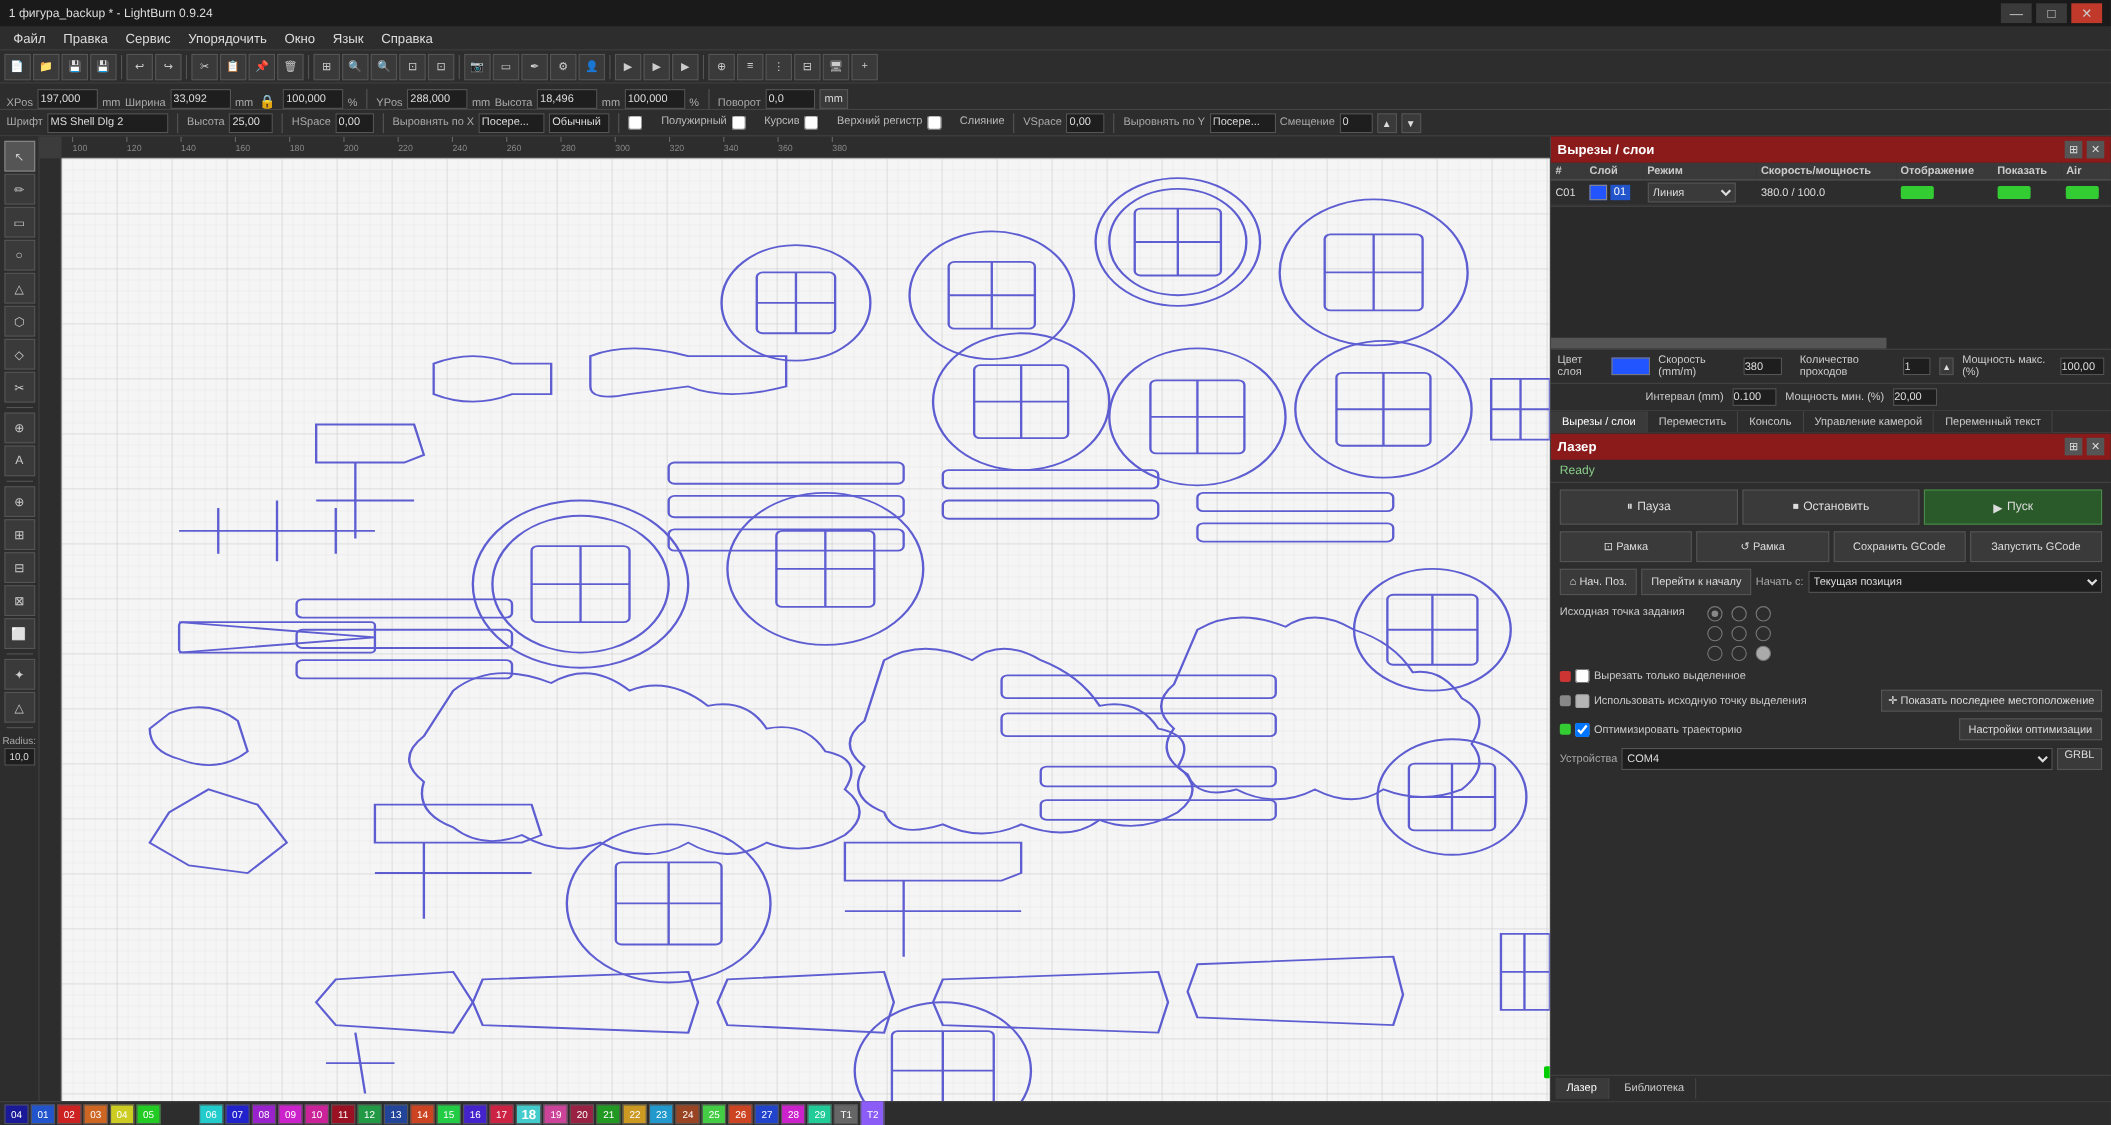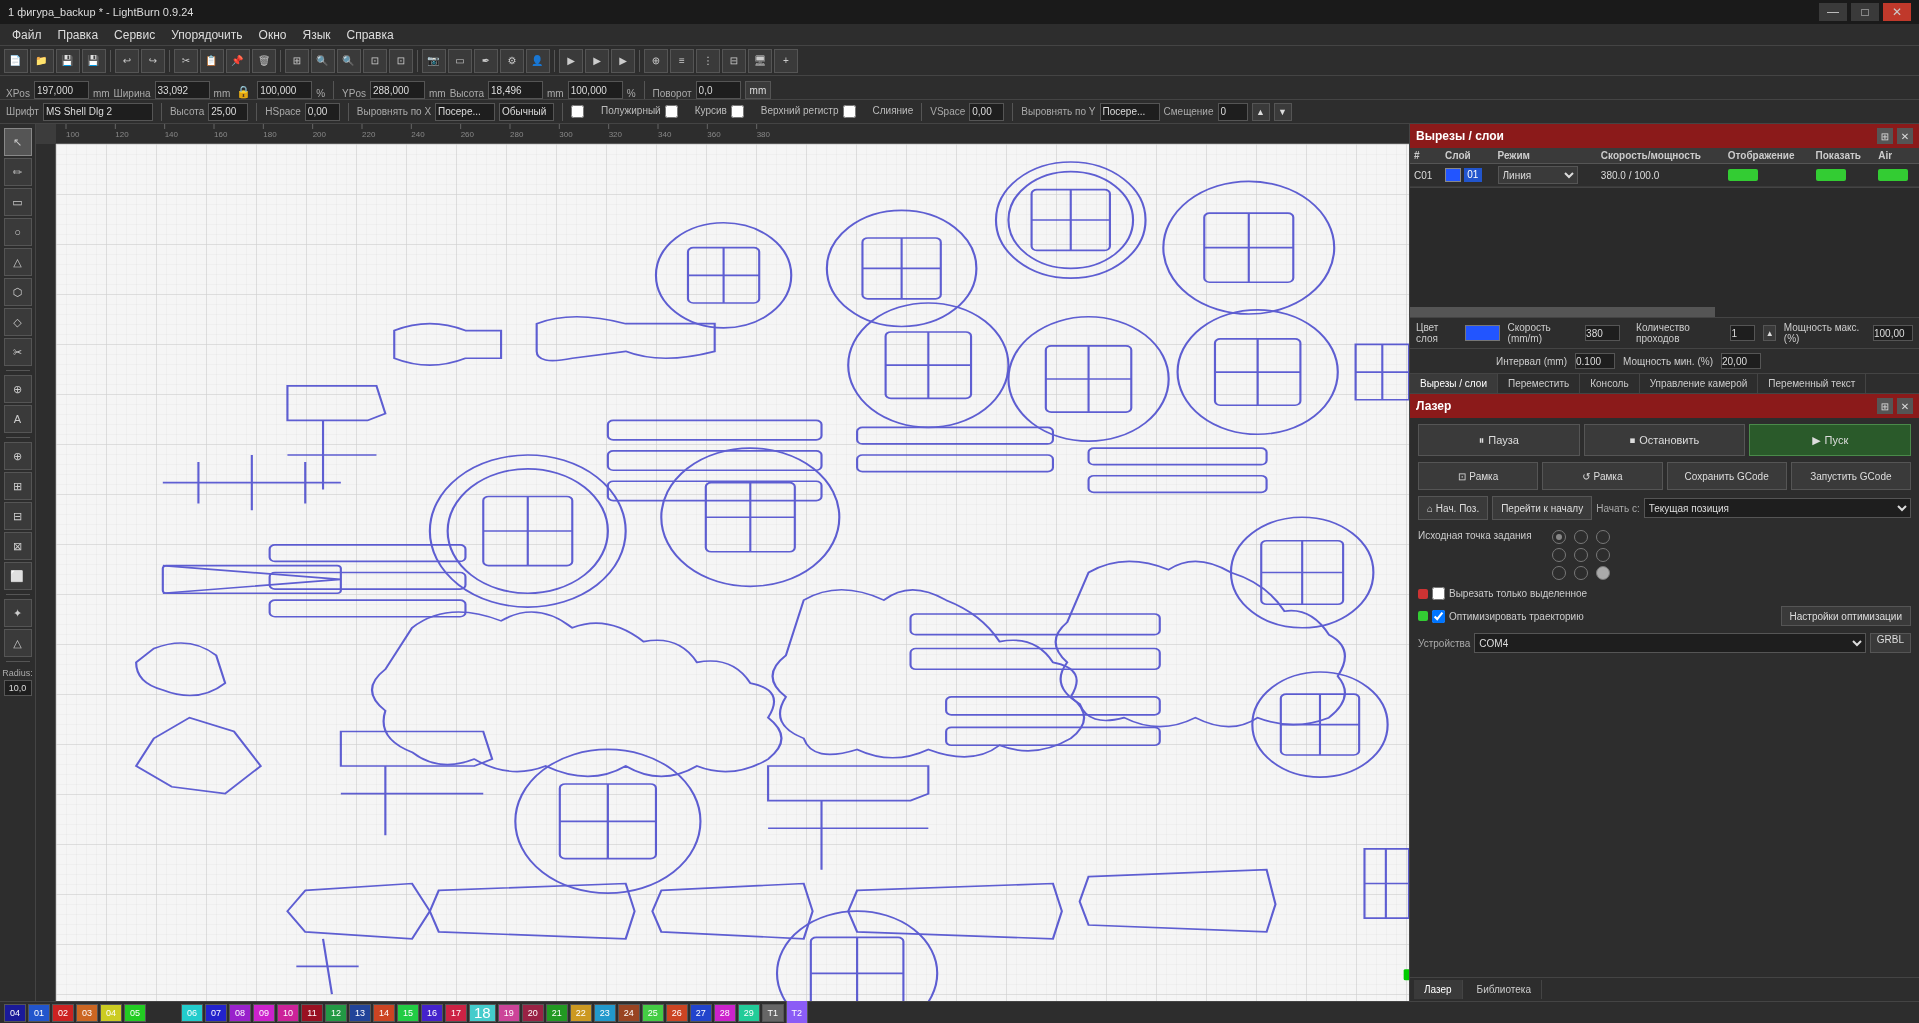--- a/index.html
+++ b/index.html
@@ -888,20 +888,21 @@
     </div>
 
     <div id="laser-panel">
       <div class="panel-header">
         <span class="panel-title">Лазер</span>
         <div class="panel-controls">
           <button class="panel-ctrl-btn">⊞</button>
           <button class="panel-ctrl-btn">✕</button>
         </div>
       </div>
+      <div class="laser-status">Ready</div>
 
       <div class="laser-btn-row">
         <button class="laser-btn">
           <span>⏸</span>
           <span>Пауза</span>
         </button>
         <button class="laser-btn">
           <span>⏹</span>
           <span>Остановить</span>
         </button>
@@ -962,20 +963,29 @@
           </div>
         </div>
       </div>
 
       <div class="checkbox-row">
         <div style="width:10px;height:10px;background:#cc3333;border-radius:2px"></div>
         <input type="checkbox" style="">
         <span>Вырезать только выделенное</span>
       </div>
 
+      <div class="checkbox-row">
+        <div style="width:10px;height:10px;background:#888;border-radius:2px"></div>
+        <input type="checkbox" disabled="" style="">
+        <span>Использовать исходную точку выделения</span>
+        <button style="margin-left:auto;height:20px;padding:0 6px;background:#3a3a3a;border:1px solid #555;color:#ddd;font-size:10px;cursor:pointer">
+          <span>✛</span>
+          <span>Показать последнее местоположение</span>
+        </button>
+      </div>
 
       <div class="optimize-row">
         <div style="width:10px;height:10px;background:#33cc33;border-radius:2px"></div>
         <input type="checkbox" checked="" style="">
         <span class="optimize-label">Оптимизировать траекторию</span>
         <button class="optimize-btn">Настройки оптимизации</button>
       </div>
 
       <div class="device-row">
         <span class="device-label">Устройства</span>
@@ -1006,21 +1016,21 @@
     <div class="btm-tab" style="background: rgb(153, 34, 204); color: rgb(255, 255, 255); font-size: 9px; padding: 0px 4px; min-width: 22px; justify-content: center;">08</div>
     <div class="btm-tab" style="background: rgb(204, 34, 204); color: rgb(255, 255, 255); font-size: 9px; padding: 0px 4px; min-width: 22px; justify-content: center;">09</div>
     <div class="btm-tab" style="background: rgb(204, 34, 153); color: rgb(255, 255, 255); font-size: 9px; padding: 0px 4px; min-width: 22px; justify-content: center;">10</div>
     <div class="btm-tab" style="background: rgb(153, 17, 34); color: rgb(255, 255, 255); font-size: 9px; padding: 0px 4px; min-width: 22px; justify-content: center;">11</div>
     <div class="btm-tab" style="background: rgb(34, 153, 68); color: rgb(255, 255, 255); font-size: 9px; padding: 0px 4px; min-width: 22px; justify-content: center;">12</div>
     <div class="btm-tab" style="background: rgb(34, 68, 153); color: rgb(255, 255, 255); font-size: 9px; padding: 0px 4px; min-width: 22px; justify-content: center;">13</div>
     <div class="btm-tab" style="background: rgb(204, 68, 34); color: rgb(255, 255, 255); font-size: 9px; padding: 0px 4px; min-width: 22px; justify-content: center;">14</div>
     <div class="btm-tab" style="background: rgb(34, 204, 68); color: rgb(255, 255, 255); font-size: 9px; padding: 0px 4px; min-width: 22px; justify-content: center;">15</div>
     <div class="btm-tab" style="background: rgb(68, 34, 204); color: rgb(255, 255, 255); font-size: 9px; padding: 0px 4px; min-width: 22px; justify-content: center;">16</div>
     <div class="btm-tab" style="background: rgb(204, 34, 68); color: rgb(255, 255, 255); font-size: 9px; padding: 0px 4px; min-width: 22px; justify-content: center;">17</div>
-    <div class="btm-tab" style="background: rgb(68, 204, 204); color: rgb(255, 255, 255); font-size: 15px; padding: 0px 4px; min-width: 22px; justify-content: center;">18</div>
+    <div class="btm-tab" style="background: rgb(68, 204, 204); color: rgb(255, 255, 255); font-size: 12px; padding: 0px 4px; min-width: 22px; justify-content: center; font-weight: bold;">18</div>
     <div class="btm-tab" style="background: rgb(204, 68, 153); color: rgb(255, 255, 255); font-size: 9px; padding: 0px 4px; min-width: 22px; justify-content: center;">19</div>
     <div class="btm-tab" style="background: rgb(153, 34, 68); color: rgb(255, 255, 255); font-size: 9px; padding: 0px 4px; min-width: 22px; justify-content: center;">20</div>
     <div class="btm-tab" style="background: rgb(34, 153, 34); color: rgb(255, 255, 255); font-size: 9px; padding: 0px 4px; min-width: 22px; justify-content: center;">21</div>
     <div class="btm-tab" style="background: rgb(204, 153, 34); color: rgb(255, 255, 255); font-size: 9px; padding: 0px 4px; min-width: 22px; justify-content: center;">22</div>
     <div class="btm-tab" style="background: rgb(34, 153, 204); color: rgb(255, 255, 255); font-size: 9px; padding: 0px 4px; min-width: 22px; justify-content: center;">23</div>
     <div class="btm-tab" style="background: rgb(153, 68, 34); color: rgb(255, 255, 255); font-size: 9px; padding: 0px 4px; min-width: 22px; justify-content: center;">24</div>
     <div class="btm-tab" style="background: rgb(68, 204, 68); color: rgb(255, 255, 255); font-size: 9px; padding: 0px 4px; min-width: 22px; justify-content: center;">25</div>
     <div class="btm-tab" style="background: rgb(204, 68, 34); color: rgb(255, 255, 255); font-size: 9px; padding: 0px 4px; min-width: 22px; justify-content: center;">26</div>
     <div class="btm-tab" style="background: rgb(34, 68, 204); color: rgb(255, 255, 255); font-size: 9px; padding: 0px 4px; min-width: 22px; justify-content: center;">27</div>
     <div class="btm-tab" style="background: rgb(204, 34, 204); color: rgb(255, 255, 255); font-size: 9px; padding: 0px 4px; min-width: 22px; justify-content: center;">28</div>

